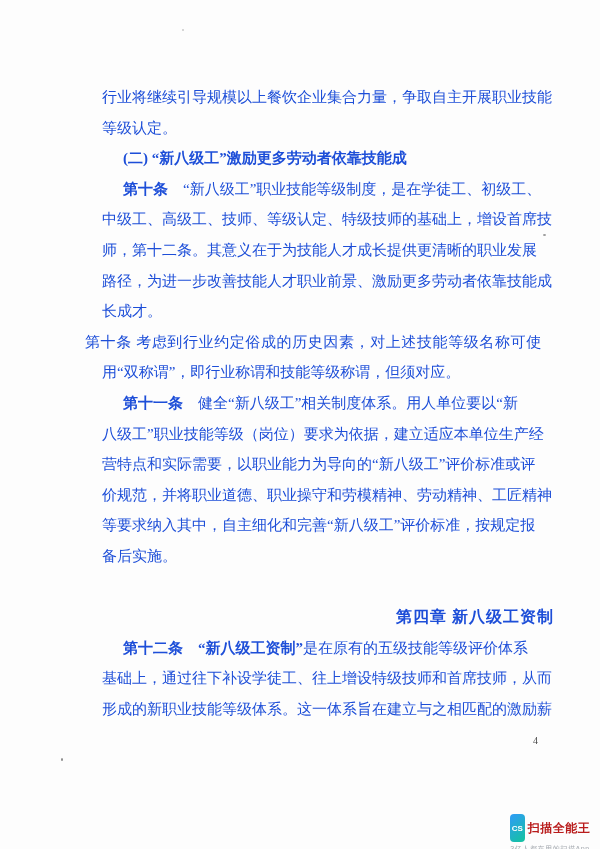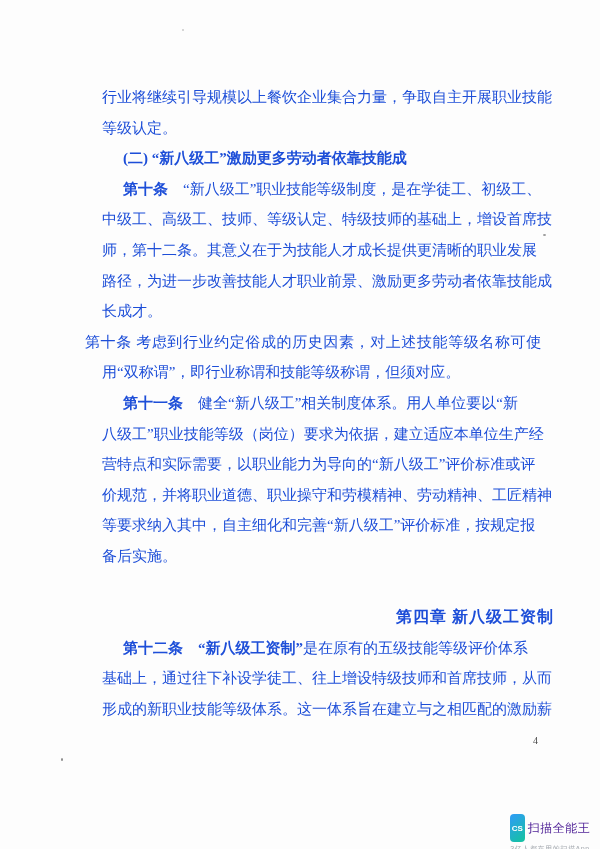--- a/index.html
+++ b/index.html
@@ -73,22 +73,22 @@
     color: #ffffff;
     font-size: 8px;
     font-weight: bold;
     display: flex;
     align-items: center;
     justify-content: center;
     flex: 0 0 auto;
   }
   .wm-name {
     font-size: 12px;
-    font-weight: normal;
-    color: #4c1d95;
+    font-weight: bold;
+    color: #b91c1c;
     letter-spacing: 0.5px;
     white-space: nowrap;
   }
   .wm-tagline {
     margin-top: 2px;
     font-size: 7px;
     color: #a3a8ae;
     letter-spacing: 0.6px;
     text-align: center;
     white-space: nowrap;

